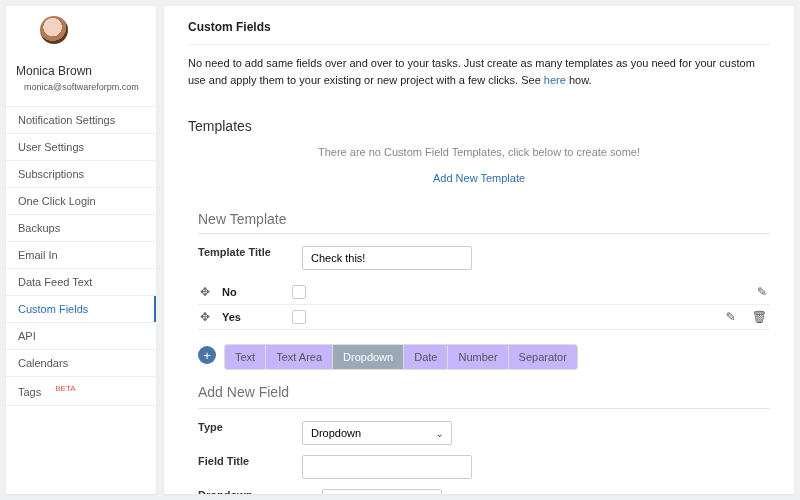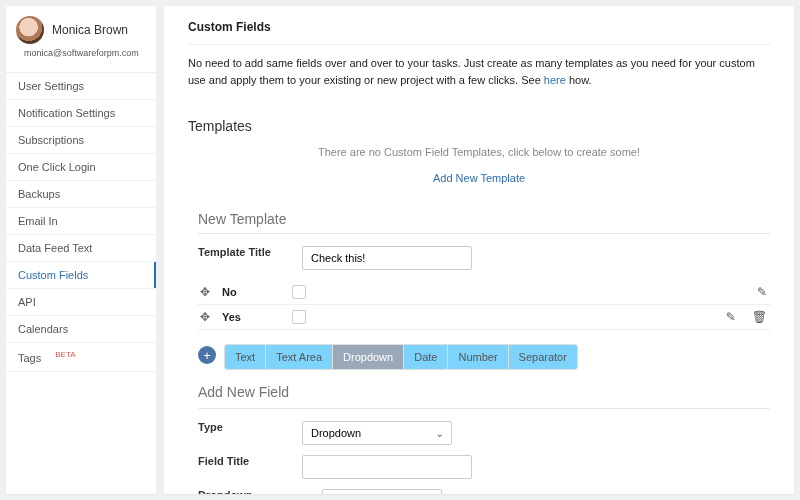--- a/index.html
+++ b/index.html
@@ -26,21 +26,21 @@
     padding: 10px 0 6px 0;
     box-shadow: 0 1px 2px rgba(0,0,0,0.05);
     overflow: hidden;
   }
   .profile {
     display: flex;
     flex-direction: column;
     align-items: flex-start;
     padding: 0 10px 8px 10px;
   }
-  .profile-row { display:flex; align-items:center; gap:8px; }
+  .profile-row { display:flex; align-items:center; gap:20px;flex-direction:column; }
   .avatar {
     width: 28px; height: 28px; border-radius: 50%;
     background: radial-gradient(circle at 45% 40%, #f3d2c1 0 40%, #b07a56 41% 60%, #5a3826 61% 100%);
     flex-shrink:0;
   }
   .profile-name { font-size: 12px; color:#333; font-weight:500; }
   .profile-email { font-size: 9px; color:#555; margin-top:4px; padding-left: 8px;}
   .nav {
     margin-top: 6px;
     border-top: 1px solid #eee;
@@ -122,21 +122,21 @@
     width:fit-content; margin-top:4px;
   }
   .plus-circle {
     width:18px; height:18px; border-radius:50%;
     background:#4a73a8; color:#fff; display:inline-flex;
     align-items:center; justify-content:center; font-size:13px;
     margin-right:8px; cursor:pointer; flex-shrink:0;
   }
   .type-tabs-wrap { display:flex; align-items:center; }
   .tab {
-    padding:6px 10px; font-size:11px; color:#555; background:#7dd3fc;
+    padding:6px 10px; font-size:11px; color:#555; background:#c4b5fd;
     border-left:1px solid #ddd; cursor:pointer;
   }
   .tab:first-child { border-left:none; }
   .tab.active { background:#9aa8b8; color:#fff; }
   .opt-row { display:flex; align-items:center; gap:8px; }
   .plus-sm { font-size:14px; color:#333; cursor:pointer;}
   .trash { font-size:12px; color:#666; cursor:pointer;}
   .subhr { border:none; border-top:1px solid #e6e6e6; margin:8px 0 12px 0;}
 </style>
 </head>
@@ -146,22 +146,22 @@
 
   <aside class="sidebar">
     <div class="profile">
       <div class="profile-row">
         <div class="avatar"></div>
         <div class="profile-name">Monica Brown</div>
       </div>
       <div class="profile-email">monica@softwareforpm.com</div>
     </div>
     <nav class="nav">
+      <a class="nav-item">Notification Settings</a>
       <a class="nav-item">User Settings</a>
-      <a class="nav-item">Notification Settings</a>
       <a class="nav-item">Subscriptions</a>
       <a class="nav-item">One Click Login</a>
       <a class="nav-item">Backups</a>
       <a class="nav-item">Email In</a>
       <a class="nav-item">Data Feed Text</a>
       <a class="nav-item active">Custom Fields</a>
       <a class="nav-item">API</a>
       <a class="nav-item">Calendars</a>
       <a class="nav-item">
         <span>Tags</span><span class="badge-beta">BETA</span>

